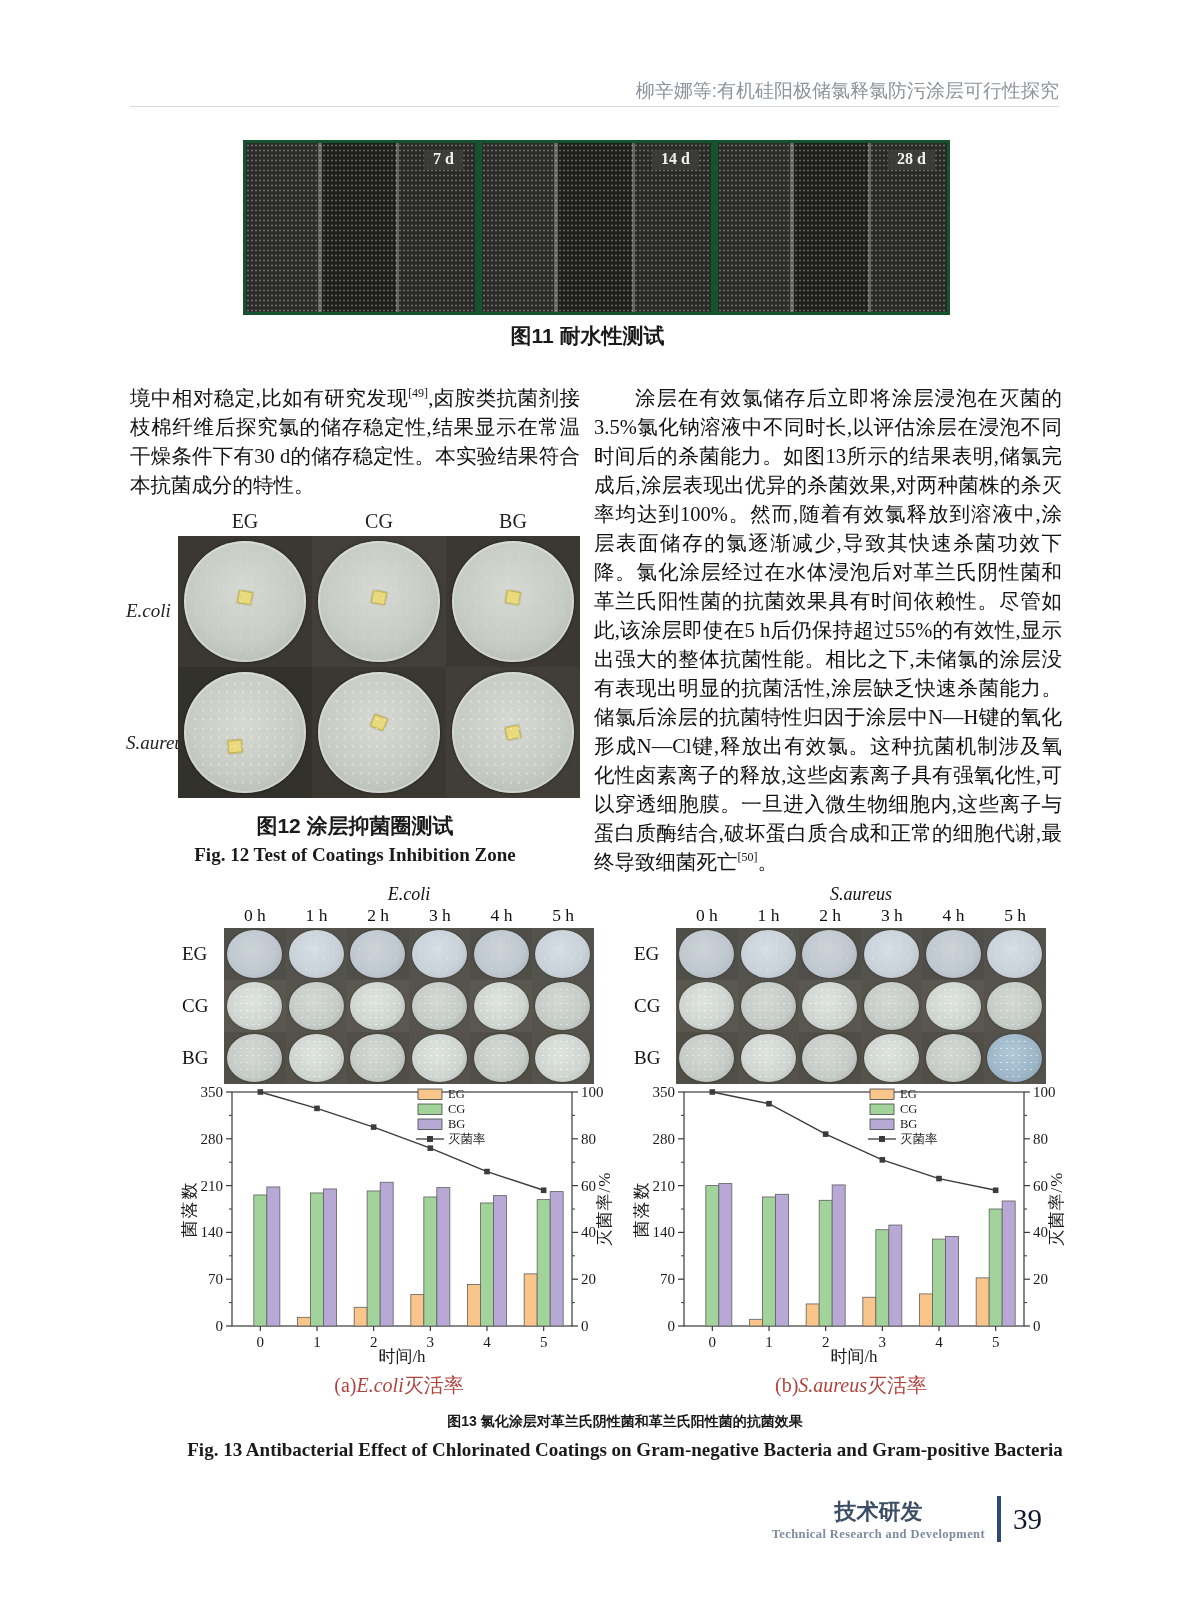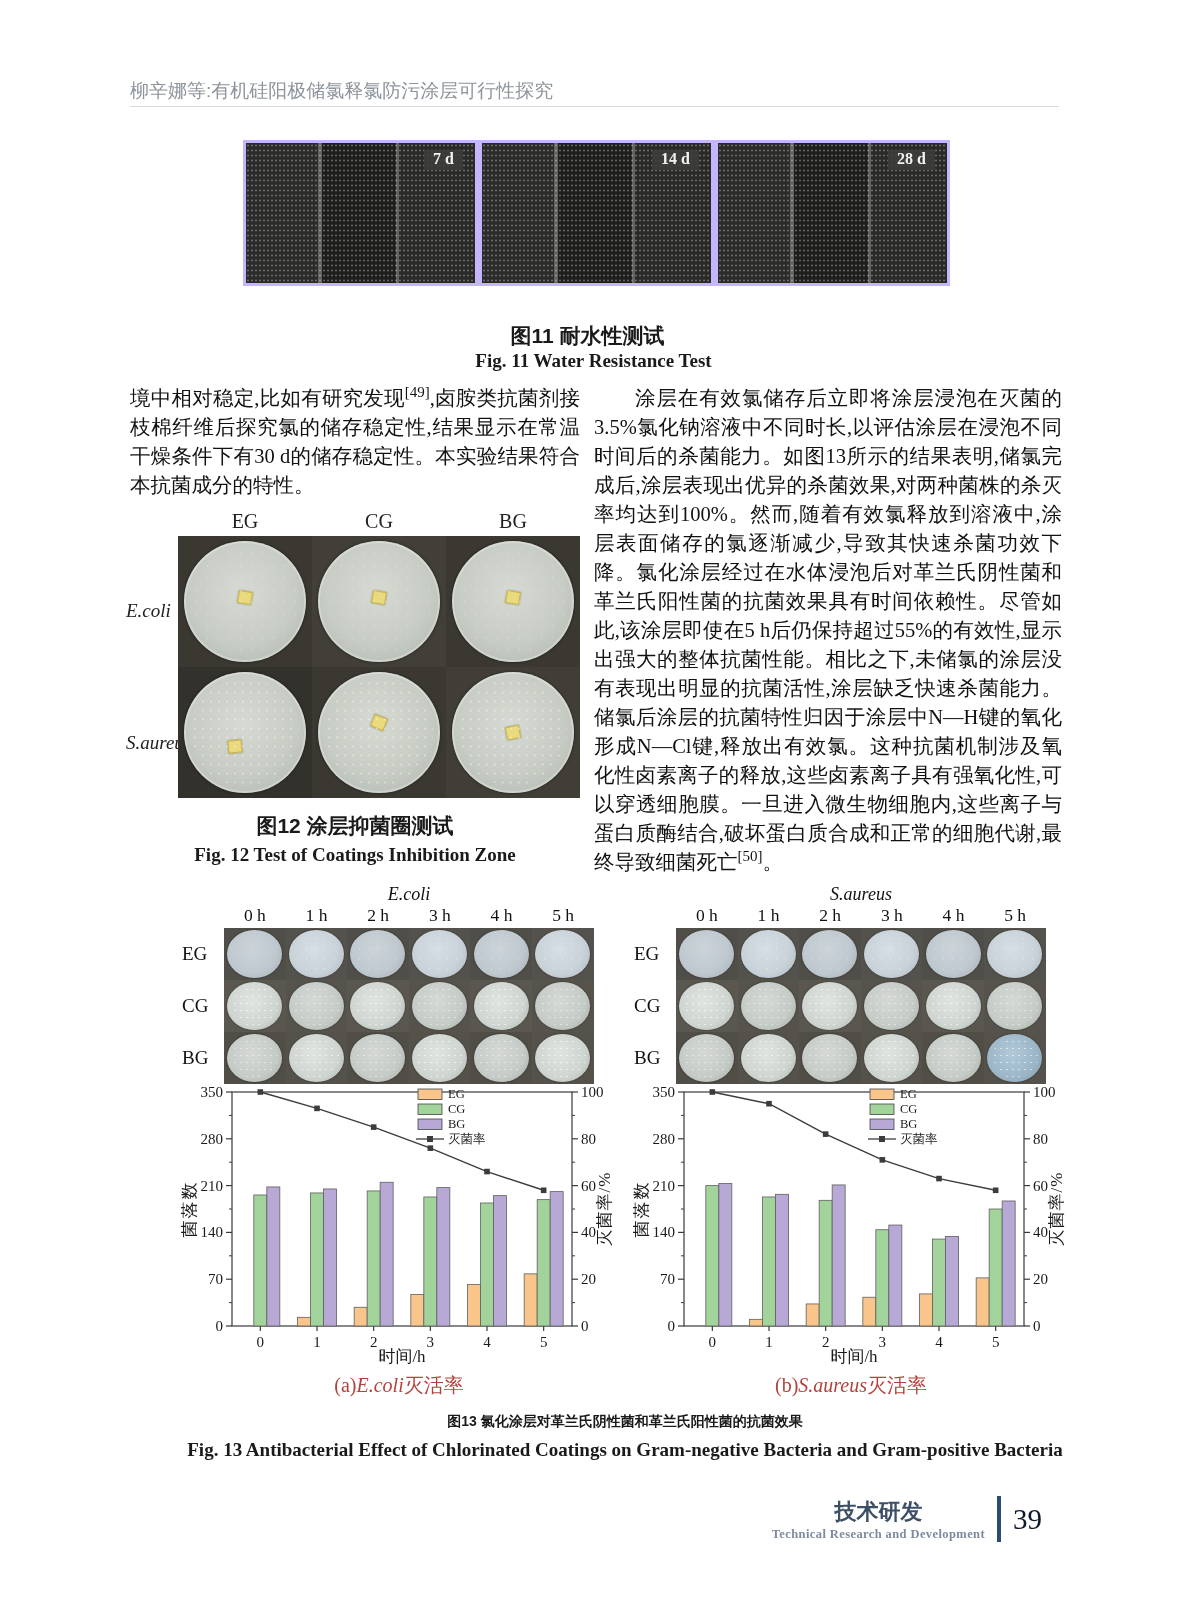--- a/index.html
+++ b/index.html
@@ -1,45 +1,45 @@
 <!DOCTYPE html>
 <html><head>
 <meta charset="utf-8">
 <style>
   * { margin:0; padding:0; box-sizing:border-box; }
   body { background:#ffffff; font-family:"Liberation Serif","DejaVu Serif",serif; }
   .page { position:relative; width:1187px; height:1600px; margin:0 auto; background:#fff; overflow:hidden; }
 
   
-  .running-head { position:absolute; top:78px; left:130px; right:128px; text-align:left;
+  .running-head { position:absolute; top:78px; left:130px; right:128px; text-align:right;
     font-family:"Liberation Sans","DejaVu Sans",sans-serif; font-size:19px; color:#8d959c; }
   .head-rule { position:absolute; top:106px; left:130px; right:128px; border-top:1.5px solid #d8dadb; }
 
   
-  .fig11 { position:absolute; top:140px; left:243px; width:707px; height:146px;
-    background:#c4b5fd; display:flex; gap:7px; padding:3px; }
+  .fig11 { position:absolute; top:140px; left:243px; width:707px; height:175px;
+    background:#14532d; display:flex; gap:7px; padding:3px; }
   .f11panel { position:relative; flex:1; background-color:#242422;
     background-image:
       radial-gradient(rgba(255,255,255,.30) .6px, transparent 1.1px),
       linear-gradient(90deg,#2b2b29 0 31.5%, rgba(150,150,145,.55) 31.5% 33%, #1e1e1c 33% 65.5%, rgba(150,150,145,.55) 65.5% 67%, #292927 67% 100%);
     background-size:4px 5px, 100% 100%; }
   .f11label { position:absolute; top:7px; right:12px; background:rgba(60,60,58,.88); color:#f2f2f0;
     font-family:"Liberation Serif",serif; font-weight:700; font-size:16px; padding:0 9px 2px; }
 
   .cap-zh { text-align:center; font-family:"Liberation Sans","DejaVu Sans",sans-serif; font-weight:700; font-size:21px; color:#1a1a1a; }
   .cap-en { text-align:center; font-family:"Liberation Serif","DejaVu Serif",serif; font-weight:700; font-size:19px; color:#1a1a1a; }
   .cap11-zh { position:absolute; top:322px; left:0; right:12px; }
   .cap11-en { position:absolute; top:350px; left:0; right:0; }
 
   
   .columns { position:absolute; top:384px; left:130px; width:932px; display:flex; gap:14px; }
   .colL { width:450px; }
   .colR { width:468px; }
   .para { font-size:20.5px; line-height:29px; color:#111; text-align:justify; }
-  .para sup { font-size:15px; line-height:0; }
+  .para sup { font-size:12px; line-height:0; }
   .indent { text-indent:2em; }
 
   
   .fig12 { position:relative; margin-top:10px; }
   .fig12-cols { margin-left:48px; width:402px; display:grid; grid-template-columns:repeat(3,1fr); }
   .fig12-cols span { text-align:center; font-size:20px; color:#222; }
   .fig12-grid { margin-left:48px; margin-top:3px; width:402px; display:grid;
     grid-template-columns:repeat(3,134px); grid-auto-rows:131px; }
   .f12cell { position:relative; background:#3a3831; display:flex; align-items:center; justify-content:center; }
   .f12cell:nth-child(2) { background:#413f37; }
@@ -111,21 +111,20 @@
       <span class="f11label">7 d</span>
     </div>
     <div class="f11panel">
       <span class="f11label">14 d</span>
     </div>
     <div class="f11panel">
       <span class="f11label">28 d</span>
     </div>
   </div>
   <div class="cap-zh cap11-zh">图11  耐水性测试</div>
-  <div class="cap-en cap11-en">Fig. 11  Water Resistance Test</div>
 
   <div class="columns">
     <div class="colL">
       <p class="para">境中相对稳定,比如有研究发现<sup>[49]</sup>,卤胺类抗菌剂接枝棉纤维后探究氯的储存稳定性,结果显示在常温干燥条件下有30 d的储存稳定性。本实验结果符合本抗菌成分的特性。</p>
 
       <div class="fig12">
         <div class="fig12-cols">
             <span>EG</span>
             <span>CG</span>
             <span>BG</span>

